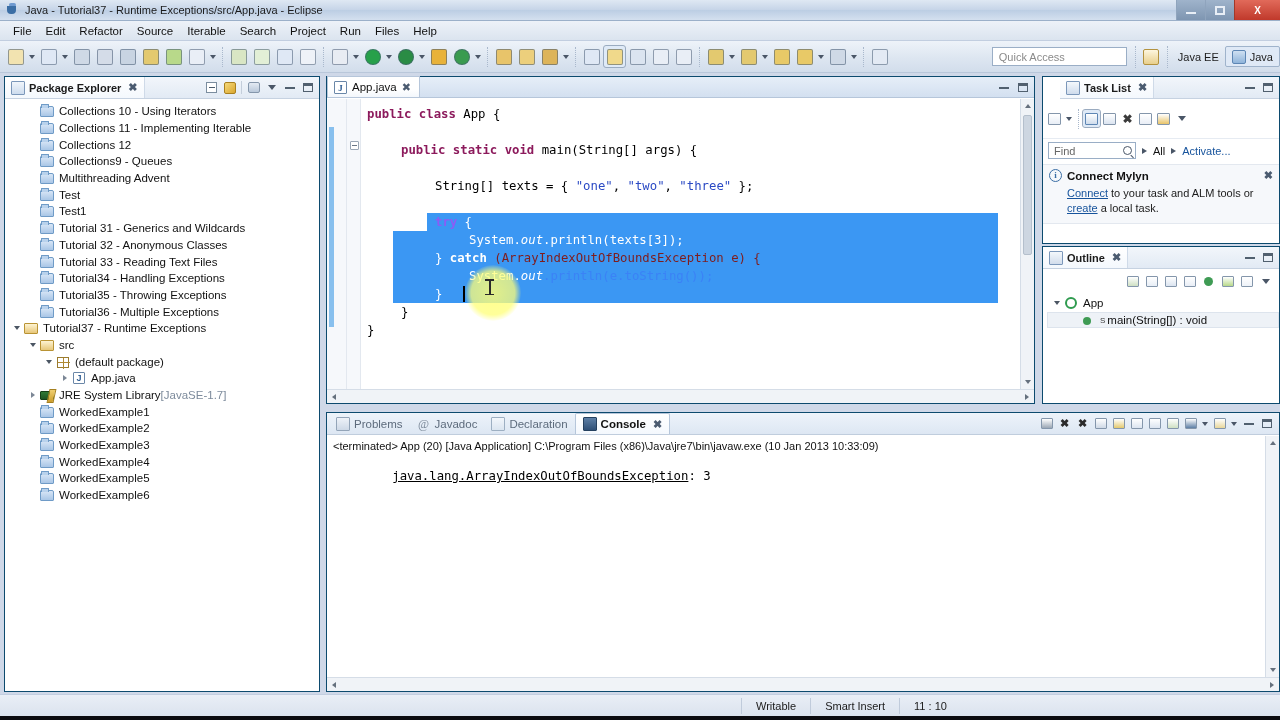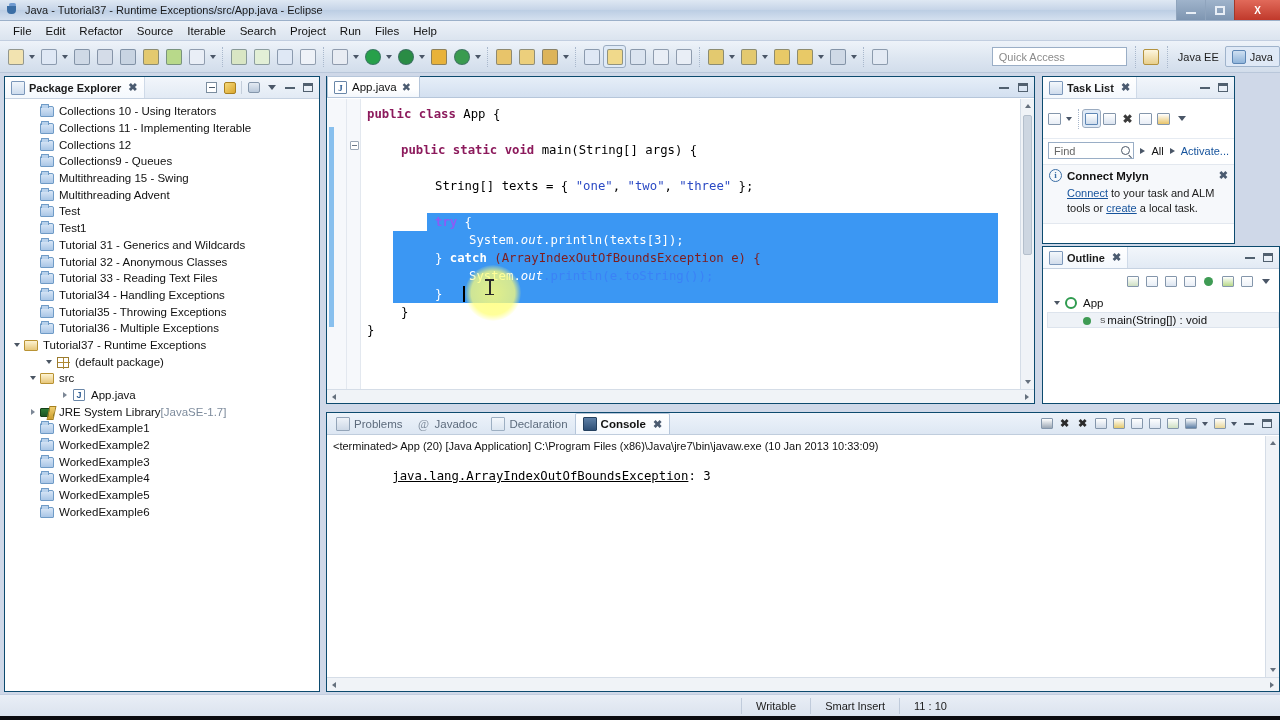--- a/index.html
+++ b/index.html
@@ -312,21 +312,21 @@
     background: #fff; padding: 4px 6px;
   }
   .cline-meta { font-size: 11px; color: #111; font-family: "Liberation Sans", sans-serif; white-space: nowrap;}
   .cline-err {
     font-family: "DejaVu Sans Mono","Liberation Mono", monospace; font-size: 12.3px;
     color: #000; margin-top: 3px; white-space: pre;
   }
   .cline-err .link { text-decoration: underline; }
 
   
-  #tasklist-panel { left: 1042px; top: 76px; width: 193px; height: 168px; }
+  #tasklist-panel { left: 1042px; top: 76px; width: 238px; height: 168px; padding-left: 17px; }
   #outline-panel { left: 1042px; top: 246px; width: 238px; height: 158px; }
   .tl-toolbar {
     height: 40px; background: #fff; border-bottom: 1px solid #e6ebf2;
     display: flex; flex-wrap: wrap; align-items: center; padding: 2px 3px; gap: 1px;
   }
   .findrow {
     display: flex; align-items: center; gap: 6px; padding: 3px 5px; background: #fff;
   }
   .findbox {
     width: 88px; height: 17px; border: 1px solid #9aaec6; background: #fff;
@@ -617,27 +617,20 @@
             <span class="ticon">
               <span class="folder"></span>
             </span>
             <span class="tlabel">Collections9 - Queues</span>
           </div>
           <div class="trow" style="padding-left: 22px;">
             <span class="twist"></span>
             <span class="ticon">
               <span class="folder"></span>
             </span>
-            <span class="tlabel">Multithreading 15 - Swing</span>
-          </div>
-          <div class="trow" style="padding-left: 22px;">
-            <span class="twist"></span>
-            <span class="ticon">
-              <span class="folder"></span>
-            </span>
             <span class="tlabel">Multithreading Advent</span>
           </div>
           <div class="trow" style="padding-left: 22px;">
             <span class="twist"></span>
             <span class="ticon">
               <span class="folder"></span>
             </span>
             <span class="tlabel">Test</span>
           </div>
           <div class="trow" style="padding-left: 22px;">
@@ -691,37 +684,37 @@
           </div>
           <div class="trow" style="padding-left: 6px;">
             <span class="twist open">
               <i></i>
             </span>
             <span class="ticon">
               <span class="folder-open"></span>
             </span>
             <span class="tlabel">Tutorial37 - Runtime Exceptions</span>
           </div>
+          <div class="trow" style="padding-left: 22px;">
+            <span class="twist open">
+              <i></i>
+            </span>
+            <span class="ticon">
+              <span class="folder-open"></span>
+            </span>
+            <span class="tlabel">src</span>
+          </div>
           <div class="trow" style="padding-left: 38px;">
             <span class="twist open">
               <i></i>
             </span>
             <span class="ticon">
               <span class="pkgicon"></span>
             </span>
             <span class="tlabel">(default package)</span>
-          </div>
-          <div class="trow" style="padding-left: 22px;">
-            <span class="twist open">
-              <i></i>
-            </span>
-            <span class="ticon">
-              <span class="folder-open"></span>
-            </span>
-            <span class="tlabel">src</span>
           </div>
           <div class="trow" style="padding-left: 54px;">
             <span class="twist">
               <i></i>
             </span>
             <span class="ticon">
               <span class="javaicon">J</span>
             </span>
             <span class="tlabel">App.java</span>
           </div>

